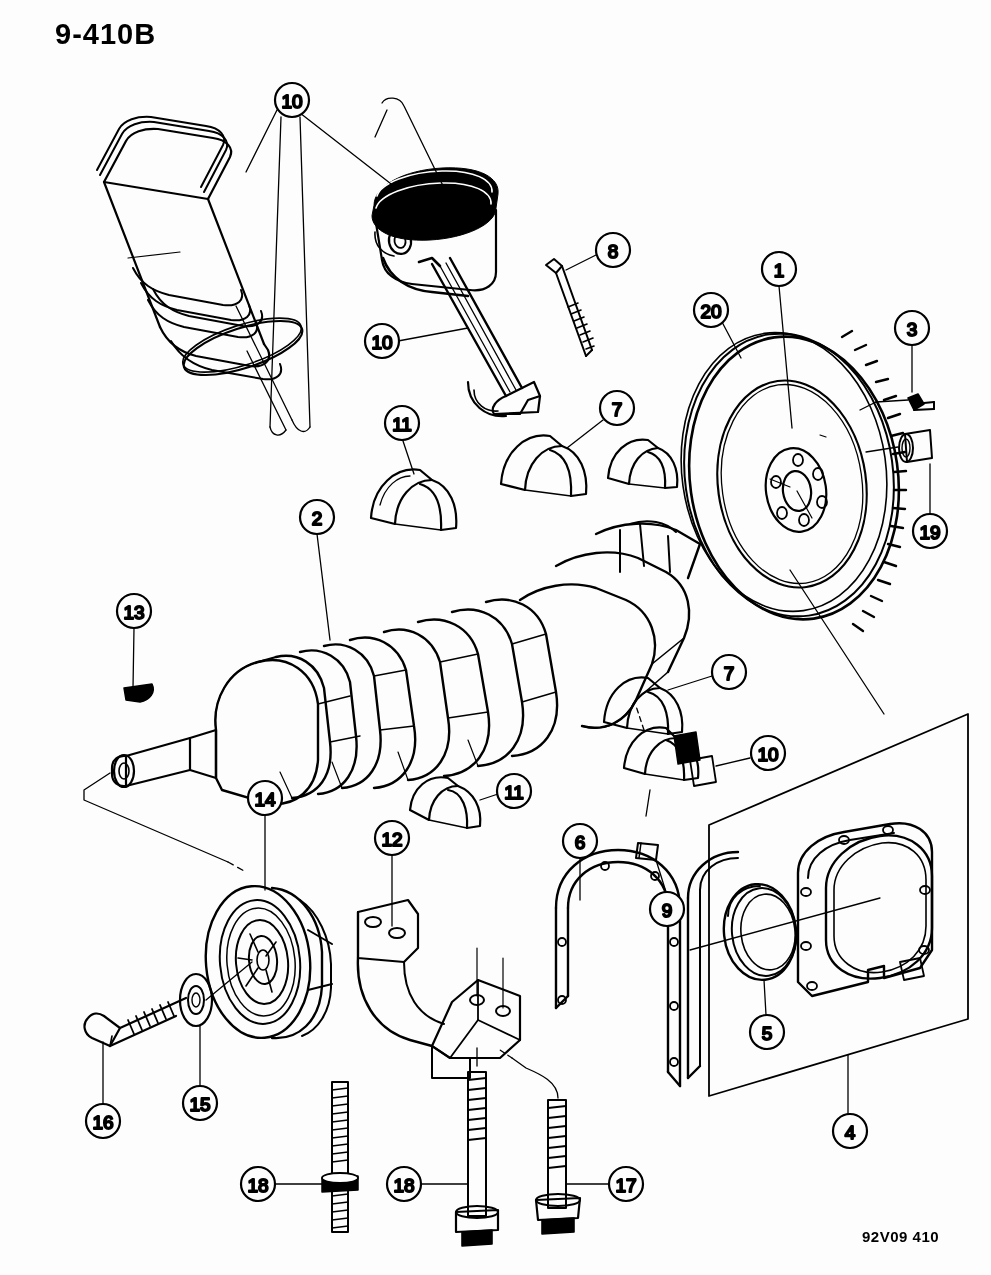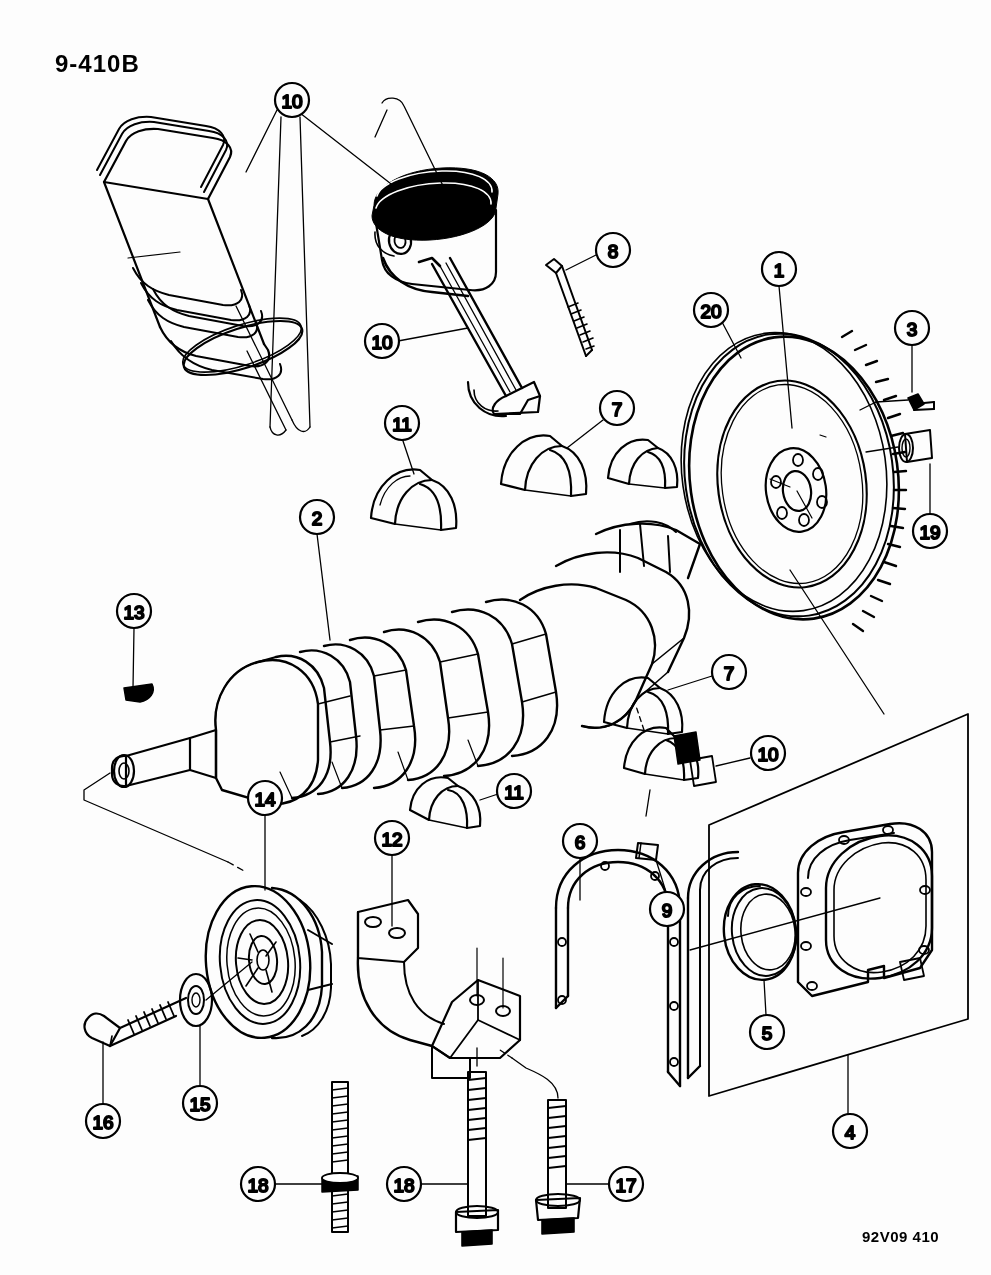--- a/index.html
+++ b/index.html
@@ -14,26 +14,25 @@
     position: relative;
     width: 991px;
     height: 1275px;
     background: #fdfdfd;
     overflow: hidden;
   }
   #page-title {
     position: absolute;
     left: 55px;
     top: 18px;
-    font-size: 24px;
+    font-size: 29px;
     font-weight: bold;
     letter-spacing: 1px;
     color: #000;
     font-family: "Liberation Sans", sans-serif;
-    margin-top: 32px;
   }
   #page-footer {
     position: absolute;
     left: 862px;
     top: 1228px;
     font-size: 15px;
     font-weight: bold;
     letter-spacing: 0.5px;
     color: #000;
     font-family: "Liberation Sans", sans-serif;

